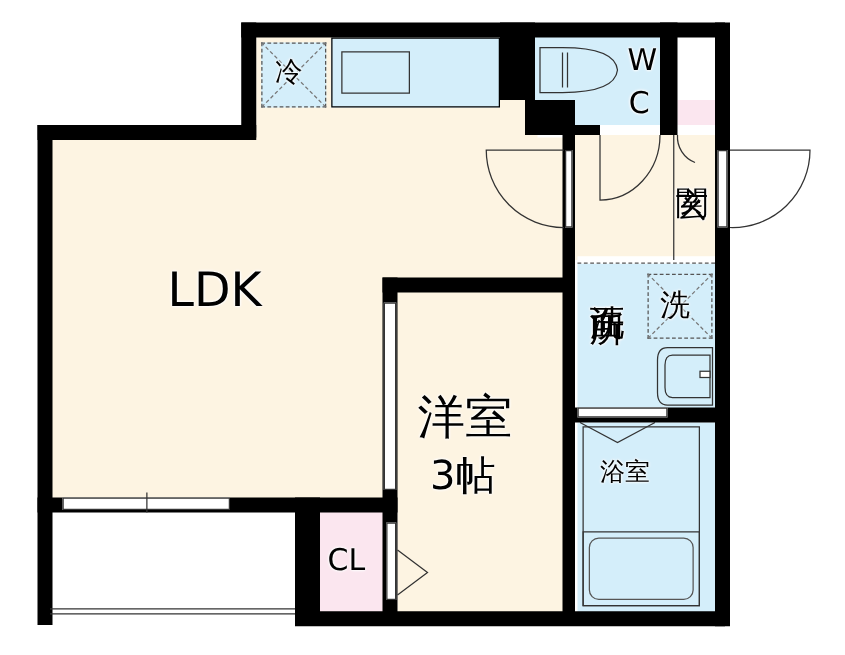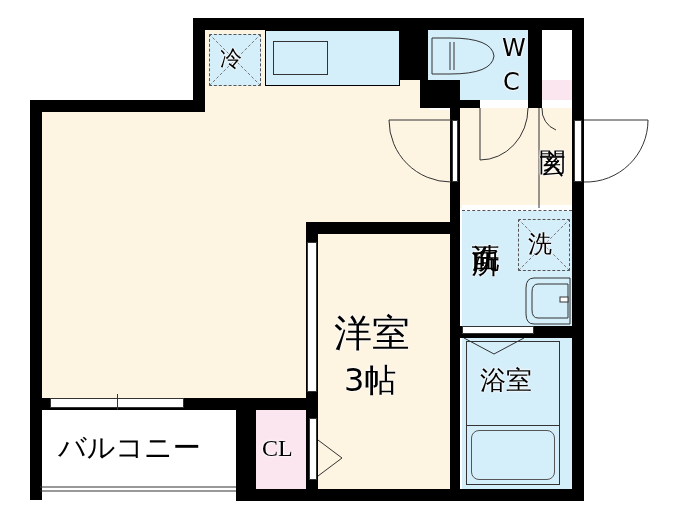--- a/index.html
+++ b/index.html
@@ -110,20 +110,20 @@
       <line x1="1" y1="0" x2="1" y2="100" stroke="#333"></line>
     </svg>
   <svg style="left:318px;top:440px" width="30" height="40">
       <path d="M0,0 L24,18 L0,36" fill="none" stroke="#333"></path>
     </svg>
   <svg style="left:40px;top:486px" width="200" height="6">
       <line x1="0" y1="1" x2="196" y2="1" stroke="#333"></line>
       <line x1="0" y1="5" x2="196" y2="5" stroke="#333"></line>
     </svg>
 
+  <div class="lbl" style="left:134px;top:213px;font-size:38px;">LDK</div>
   <div class="lbl" style="left:334px;top:314px;font-size:38px;">洋室</div>
   <div class="lbl" style="left:344px;top:364px;font-size:32px;">3帖</div>
   <div class="lbl vert" style="left:540px;top:128px;font-size:26px;">玄関</div>
   <div class="lbl vert" style="left:471px;top:222px;font-size:28px;">洗面所</div>
-  <div class="lbl" style="left:480px;top:367px;font-size:26px;">浴室</div>
-  <div class="lbl" style="left:58px;top:434px;font-size:28px;">バルコニー</div>
-  <div class="lbl" style="left:262px;top:436px;font-size:24px;font-family:Liberation Serif, serif;">CL</div>
+  <div class="lbl" style="left:480px;top:367px;font-size:20px;">浴室</div>
+  <div class="lbl" style="left:262px;top:436px;font-size:24px;">CL</div>
 </div>
 
 </body></html>

